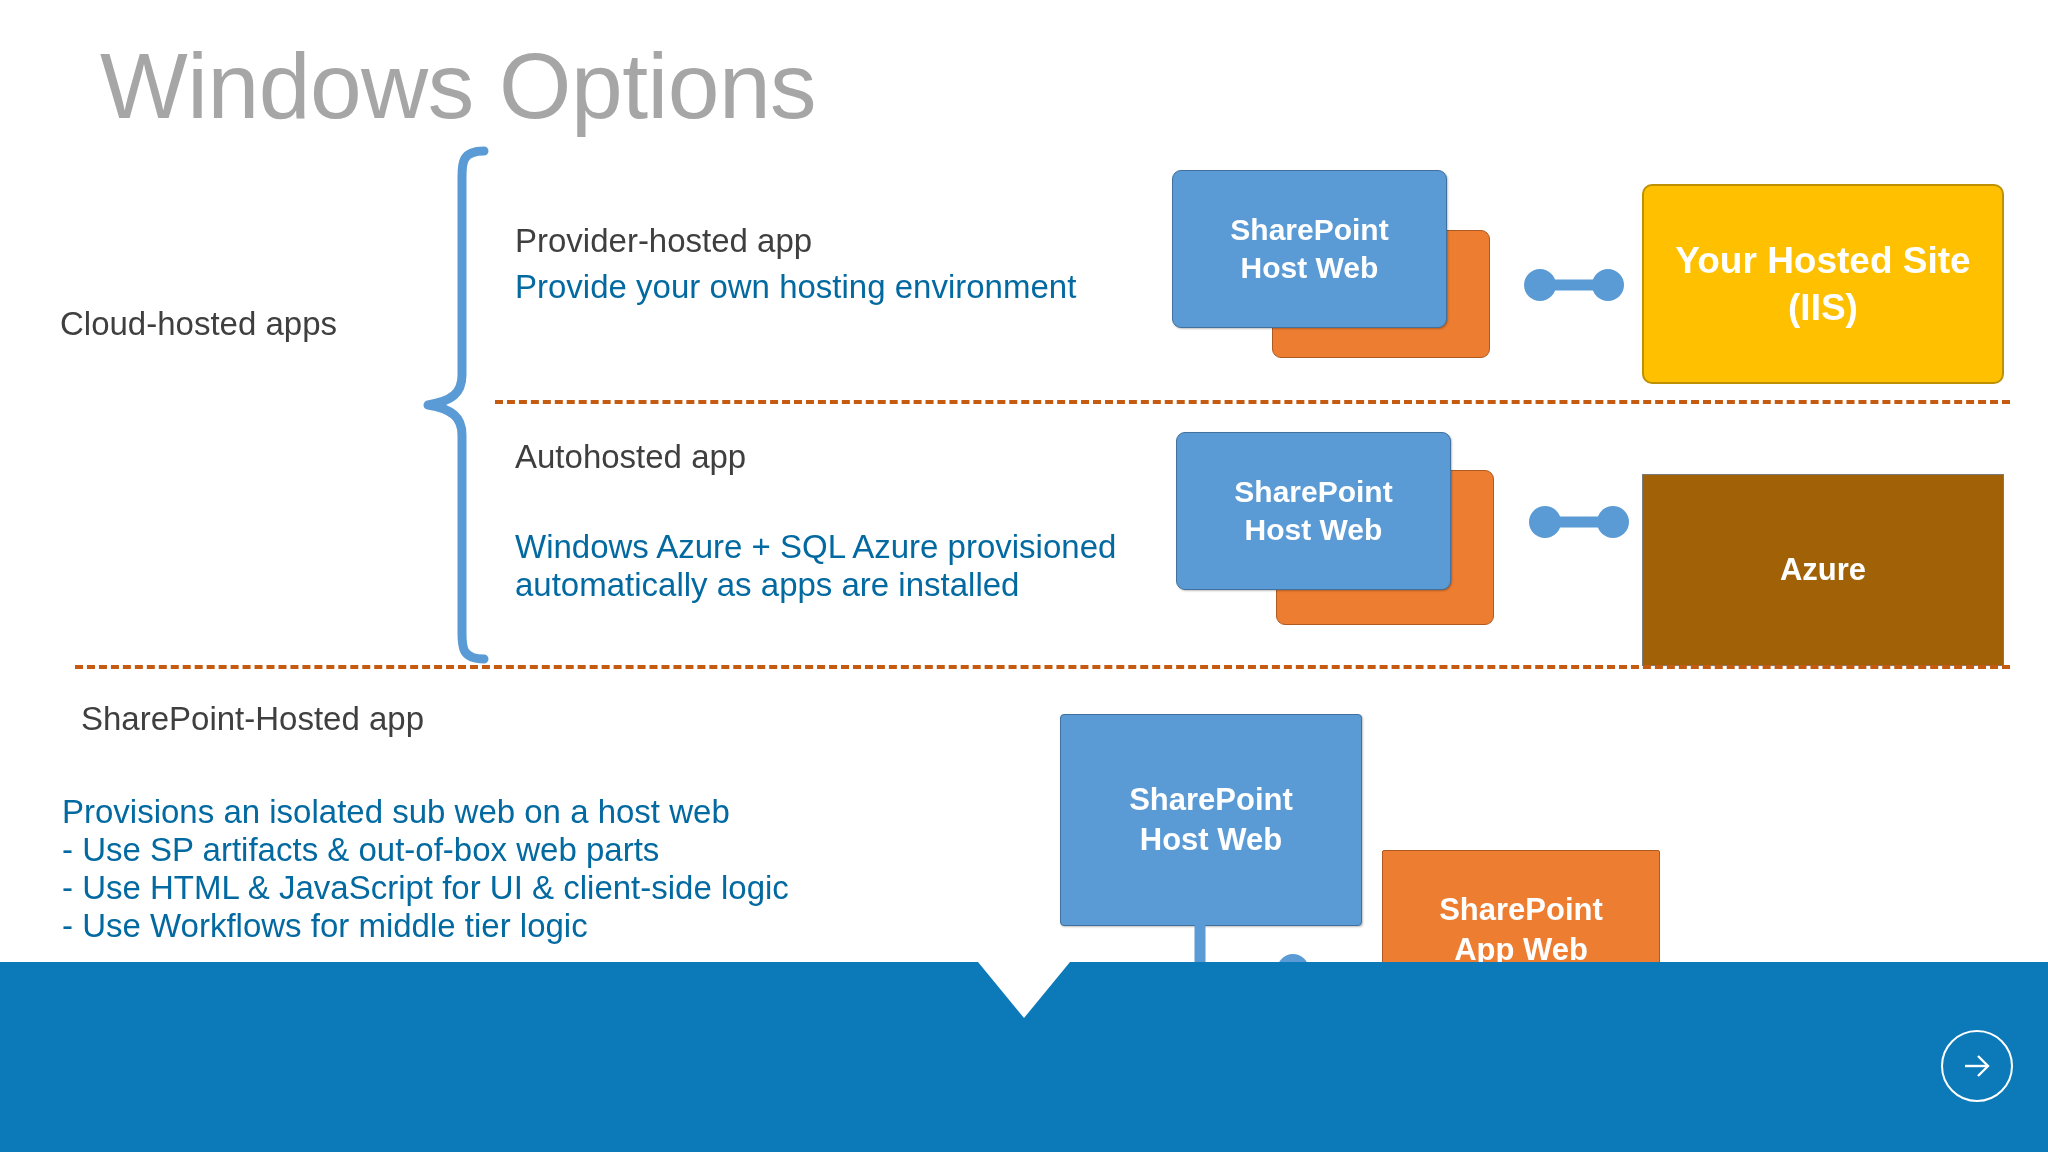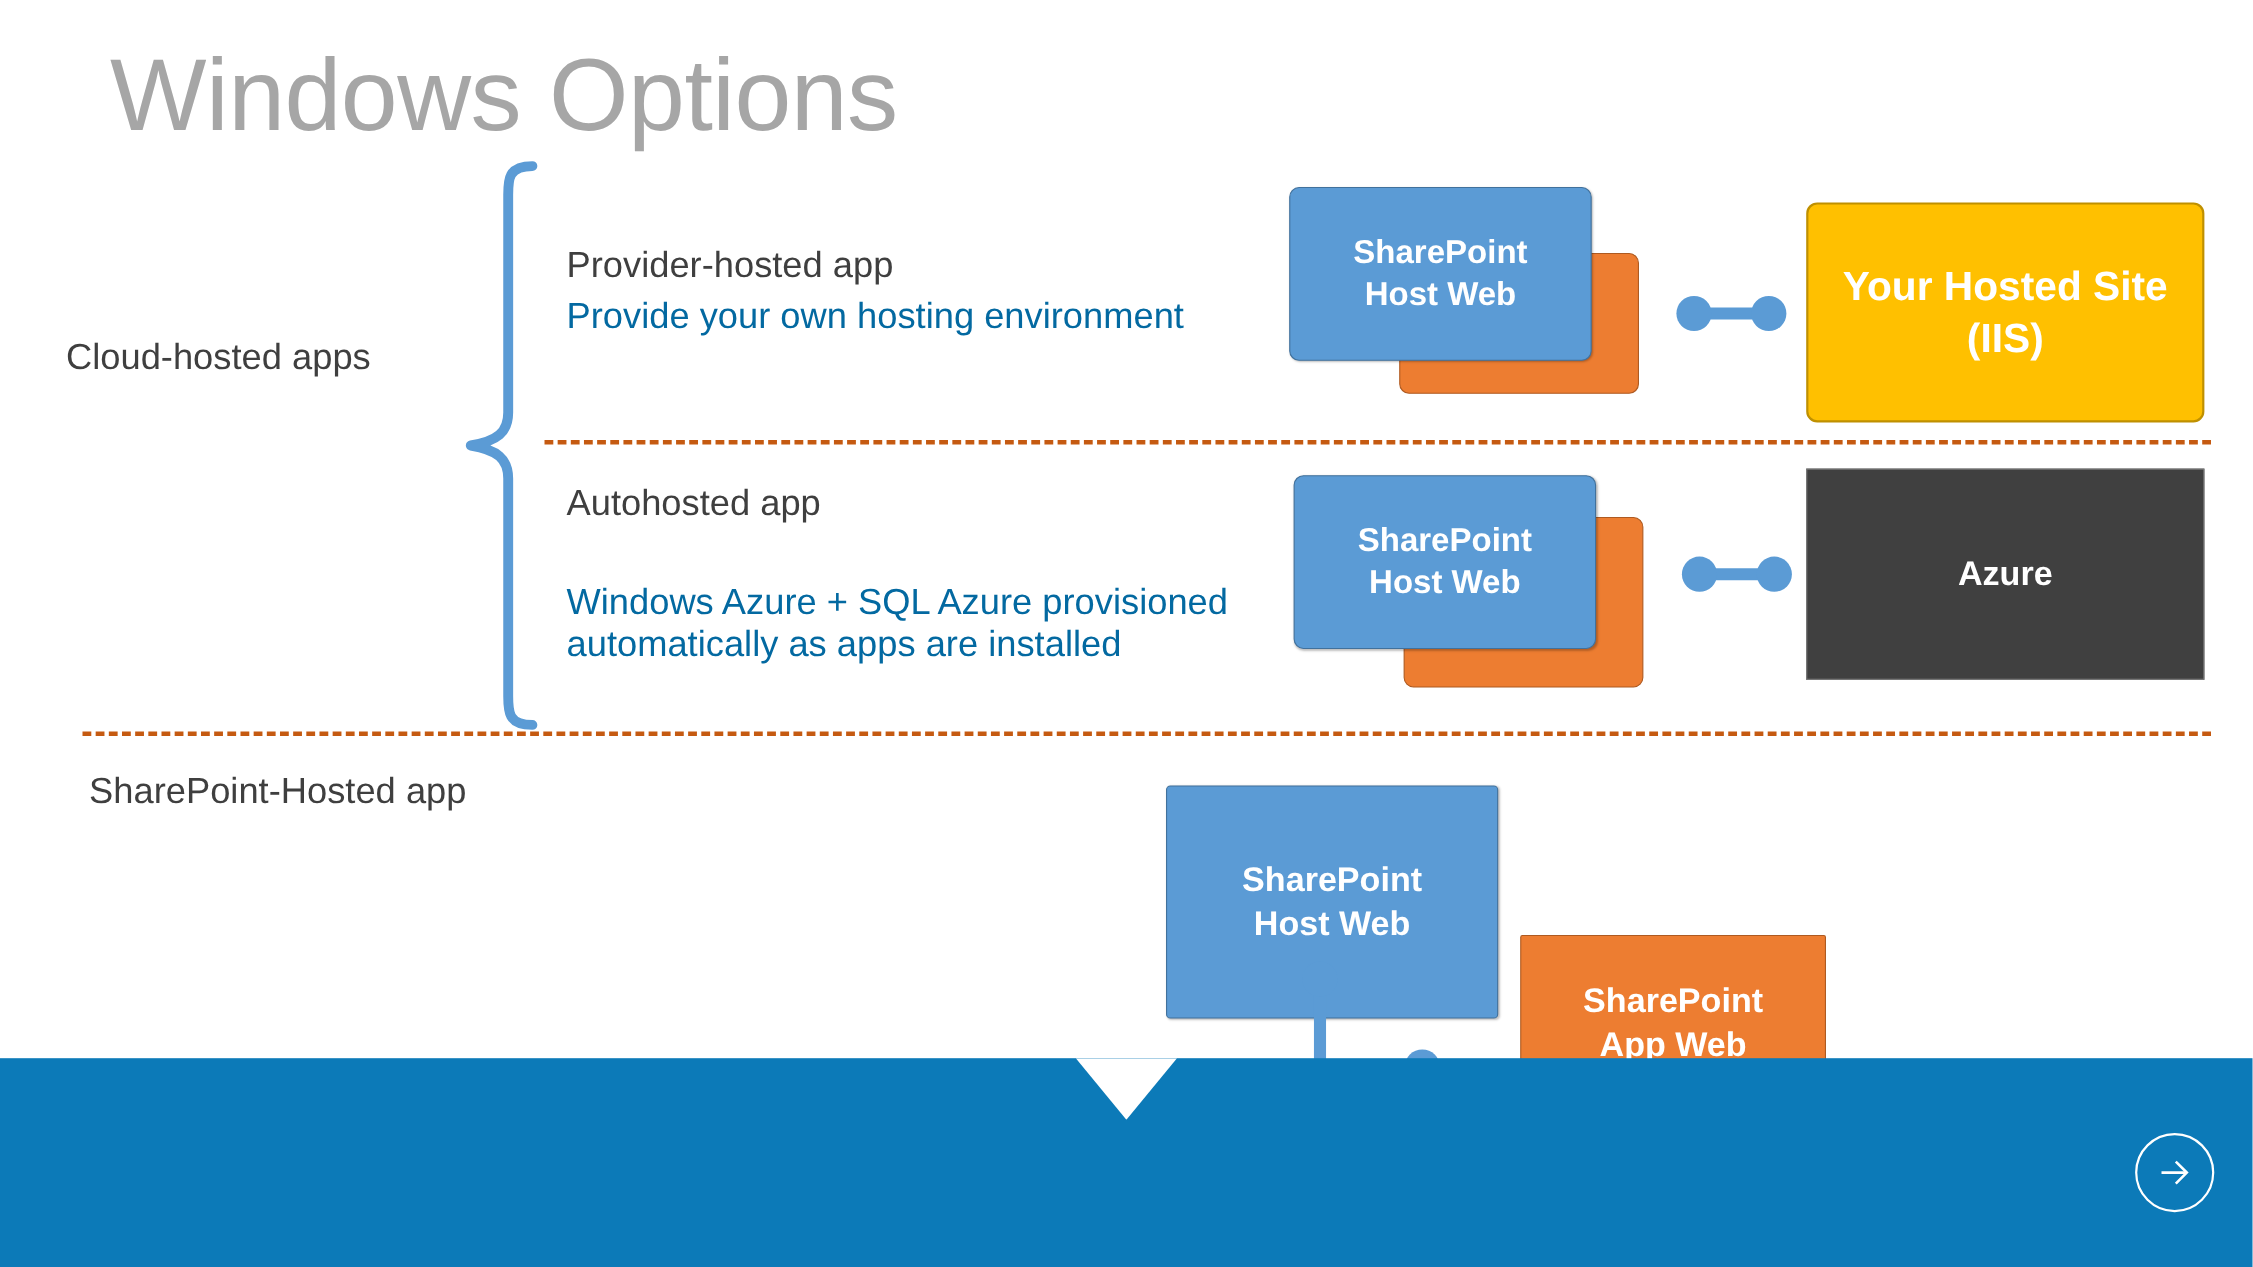--- a/index.html
+++ b/index.html
@@ -99,23 +99,24 @@
     border: 1.5px solid #41719c;
     border-radius: 4px;
     box-shadow: 1px 1px 2px rgba(0,0,0,0.25);
   }
   .box-yellow {
     background: #ffc000;
     border: 2px solid #bf9000;
     border-radius: 10px;
   }
   .box-gray {
-    background: #404040;
+    background: #a16207;
     border: 1.5px solid #7b7b7b;
     border-radius: 0;
+    margin-top: 48px;
   }
 
   
   .conn {
     position: absolute;
   }
 
   
   .bottom-band {
     position: absolute;
@@ -190,20 +191,24 @@
     <line x1="20" y1="30" x2="88" y2="30" stroke="#5b9bd5" stroke-width="11"></line>
     <circle cx="20" cy="30" r="16" fill="#5b9bd5"></circle>
     <circle cx="88" cy="30" r="16" fill="#5b9bd5"></circle>
   </svg>
 
   <div class="box box-gray" style="left:1642px; top:426px; width:362px; height:192px; font-size:31px;">Azure</div>
 
   <div class="dashed" style="left:75px; top:665px; width:1935px;"></div>
 
   <div class="txt heading" style="left:62px; top:700px;margin-left:19px;">SharePoint-Hosted app</div>
+  <div class="txt body-txt" style="left:62px; top:793px; line-height:38px;">Provisions an isolated sub web on a host web
+- Use SP artifacts &amp; out-of-box web parts
+- Use HTML &amp; JavaScript for UI &amp; client-side logic
+- Use Workflows for middle tier logic</div>
 
   <div class="box box-blue-sq" style="left:1060px; top:714px; width:302px; height:212px; font-size:31px;">SharePoint
 Host Web</div>
 
   <svg class="conn" style="left:1175px; top:870px; width:200px; height:130px;" viewBox="0 0 200 130">
     <polyline points="25,20 25,100 118,100" fill="none" stroke="#5b9bd5" stroke-width="11"></polyline>
     <circle cx="25" cy="20" r="16" fill="#5b9bd5"></circle>
     <circle cx="118" cy="100" r="16" fill="#5b9bd5"></circle>
   </svg>
 

